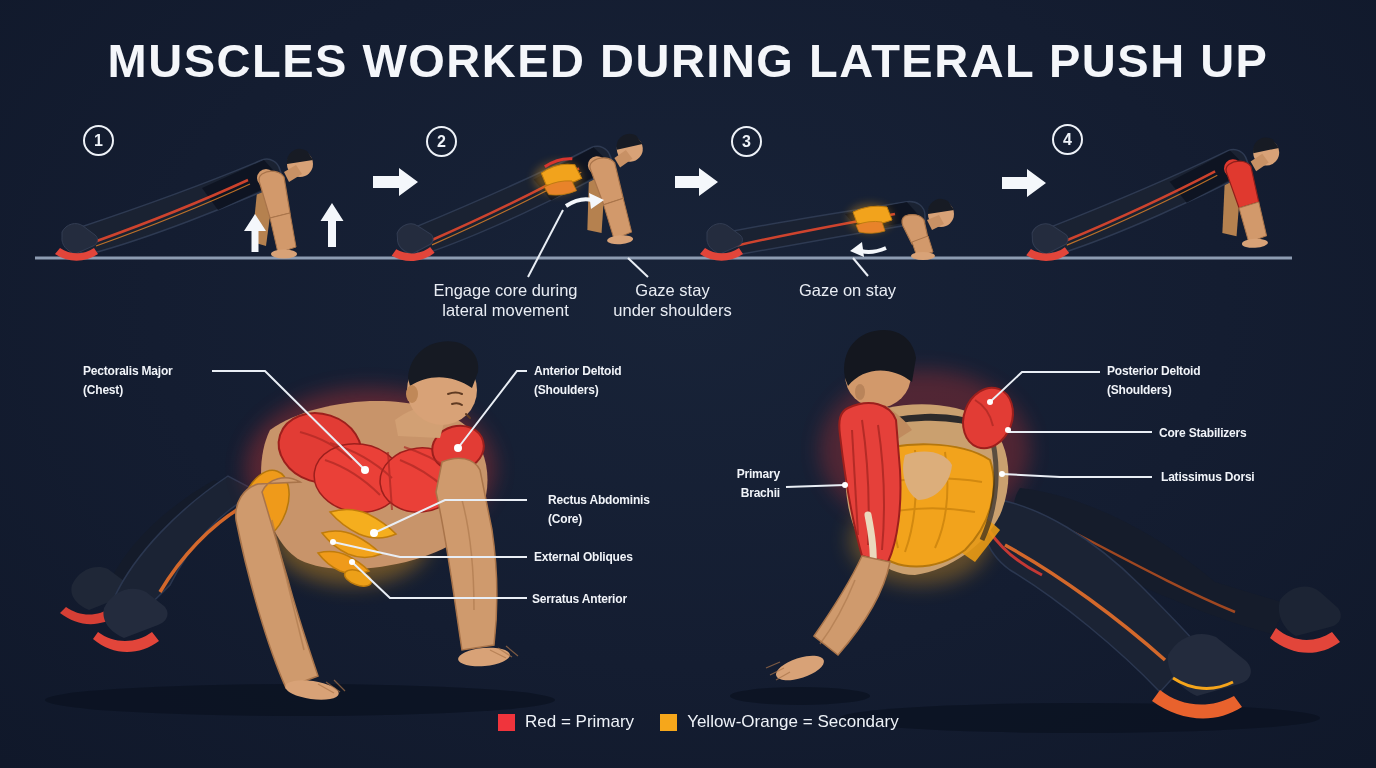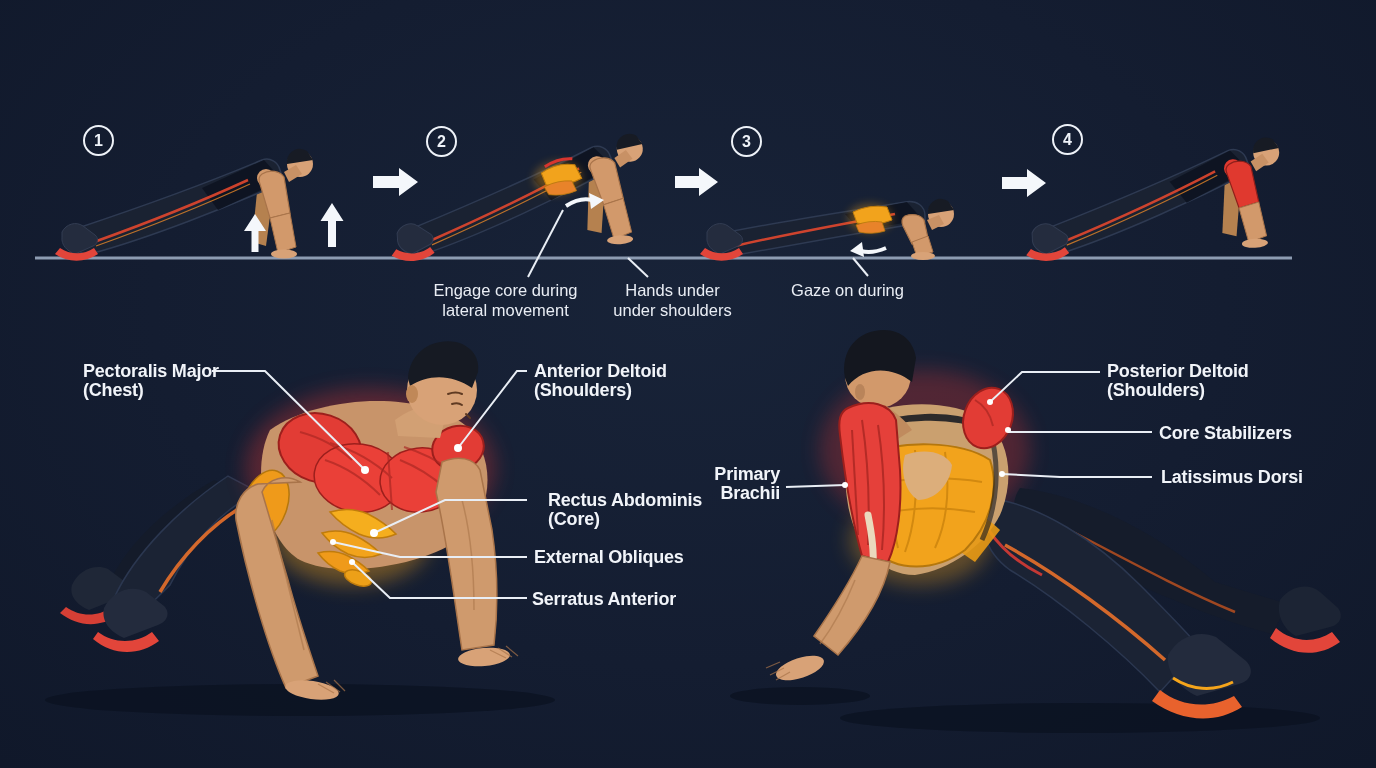--- a/index.html
+++ b/index.html
@@ -10,21 +10,21 @@
   .title{position:absolute;top:33px;left:0;width:100%;text-align:center;
          color:#f4f6fa;font-size:47px;font-weight:800;letter-spacing:1.5px;
          white-space:nowrap;}
   .art{position:absolute;left:0;top:0;z-index:1;}
   .overlay{position:absolute;left:0;top:0;width:100%;height:100%;z-index:2;pointer-events:none;}
   .badge{position:absolute;width:27px;height:27px;border:2.5px solid #eef2f8;border-radius:50%;
          color:#eef2f8;font-size:16px;font-weight:bold;
          display:flex;align-items:center;justify-content:center;}
   .cue{position:absolute;color:#e9edf4;font-size:16.5px;line-height:20px;
        text-align:center;white-space:pre-line;}
-  .lbl{position:absolute;color:#f1f4f9;font-weight:bold;font-size:18px;
+  .lbl{position:absolute;color:#f1f4f9;font-weight:bold;font-size:12px;
        line-height:18.5px;white-space:pre-line;letter-spacing:-0.2px;}
   .lbl.right{text-align:right;}
   .legend{position:absolute;left:498px;top:712px;display:flex;gap:26px;align-items:center;}
   .legend-item{display:flex;align-items:center;gap:10px;color:#eef2f8;font-size:17px;}
   .swatch{width:17px;height:17px;display:inline-block;}
 </style>
 </head>
 <body>
 
 <div class="stage">
@@ -263,50 +263,61 @@
       <circle cx="333" cy="542" r="3"></circle>
       <circle cx="352" cy="562" r="3"></circle>
       <circle cx="990" cy="402" r="3"></circle>
       <circle cx="1008" cy="430" r="3"></circle>
       <circle cx="1002" cy="474" r="3"></circle>
       <circle cx="845" cy="485" r="3"></circle>
     </g>
   </svg>
 
   <div class="overlay">
+    <div class="title">MUSCLES WORKED DURING LATERAL PUSH UP</div>
 
     <div class="badge" style="left:83px;top:125px;">
         <span>1</span>
       </div>
     <div class="badge" style="left:426px;top:126px;">
         <span>2</span>
       </div>
     <div class="badge" style="left:731px;top:126px;">
         <span>3</span>
       </div>
     <div class="badge" style="left:1052px;top:124px;">
         <span>4</span>
       </div>
 
     <div class="cue" style="left:398px;top:280px;width:215px;">Engage core during
 lateral movement</div>
-    <div class="cue" style="left:590px;top:280px;width:165px;">Hands under
+    <div class="cue" style="left:590px;top:280px;width:165px;">Gaze stay
 under shoulders</div>
-    <div class="cue" style="left:775px;top:280px;width:145px;">Gaze on during</div>
+    <div class="cue" style="left:775px;top:280px;width:145px;">Gaze on stay</div>
 
     <div class="lbl" style="left:83px;top:362px;width:180px;">Pectoralis Major
 (Chest)</div>
     <div class="lbl" style="left:534px;top:362px;width:180px;">Anterior Deltoid
 (Shoulders)</div>
     <div class="lbl" style="left:534px;top:491px;width:190px;margin-left:14px;">Rectus Abdominis
 (Core)</div>
     <div class="lbl" style="left:534px;top:548px;width:190px;">External Obliques</div>
     <div class="lbl" style="left:532px;top:590px;width:190px;">Serratus Anterior</div>
 
     <div class="lbl" style="left:1107px;top:362px;width:190px;">Posterior Deltoid
 (Shoulders)</div>
     <div class="lbl" style="left:1159px;top:424px;width:170px;">Core Stabilizers</div>
     <div class="lbl" style="left:1161px;top:468px;width:170px;">Latissimus Dorsi</div>
     <div class="lbl right" style="left:690px;top:465px;width:90px;">Primary
 Brachii</div>
 
+    <div class="legend">
+      <div class="legend-item">
+        <span class="swatch" style="background: rgb(240, 52, 60);"></span>
+        <span>Red = Primary</span>
+      </div>
+      <div class="legend-item">
+        <span class="swatch" style="background: rgb(246, 167, 27);"></span>
+        <span>Yellow-Orange = Secondary</span>
+      </div>
+    </div>
   </div>
 </div>
 
 </body></html>

